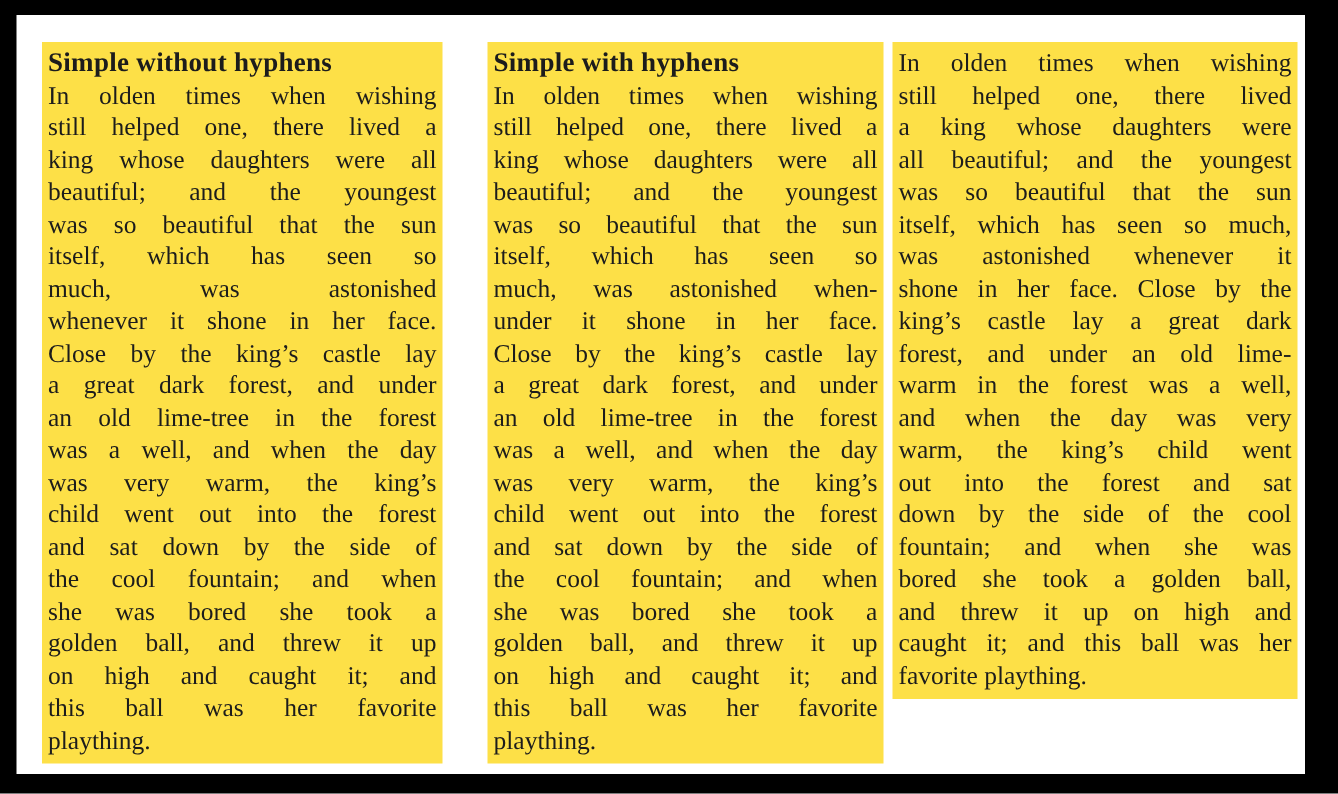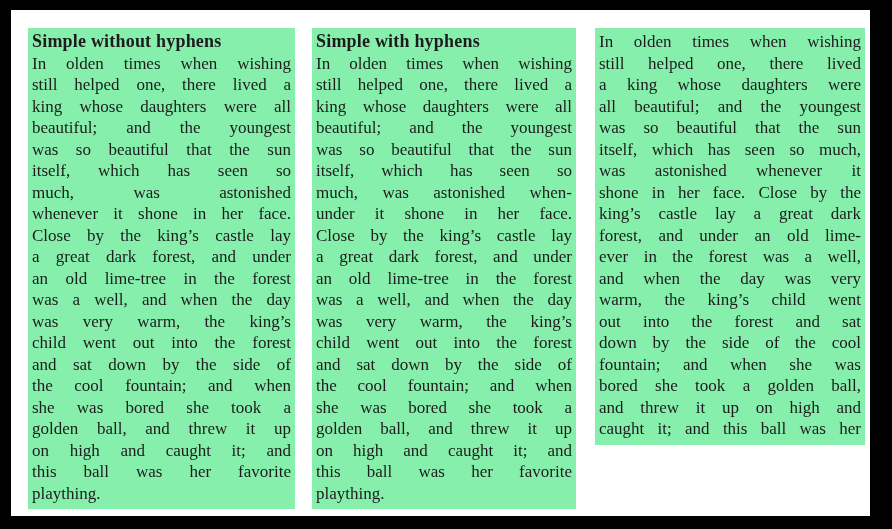--- a/index.html
+++ b/index.html
@@ -21,29 +21,29 @@
   }
   .panel {
     position: absolute;
     left: 11px; top: 10px;
     width: 859px; height: 506px;
     background: #ffffff;
   }
   .column {
     position: absolute;
     top: 18px;
-    background: #86efac;
+    background: #fde047;
     color: #1c1c1c;
     font-size: 17px;
     line-height: 21.5px;
     padding: 3px 4px 5px 4px;
     box-sizing: border-box;
   }
   .col-1 { left: 17px;  width: 267px; }
-  .col-2 { left: 301px; width: 264px; }
+  .col-2 { left: 314px; width: 264px; }
   .col-3 { left: 584px; width: 270px; }
   .column-title {
     font-weight: bold;
     font-size: 18px;
     line-height: 21.5px;
     letter-spacing: 0.2px;
     text-align: left;
     white-space: nowrap;
   }
   .line {
@@ -452,21 +452,21 @@
           </div>
           <div class="line">
             <span>forest,</span>
             <span>and</span>
             <span>under</span>
             <span>an</span>
             <span>old</span>
             <span>lime-</span>
           </div>
           <div class="line">
-            <span>ever</span>
+            <span>warm</span>
             <span>in</span>
             <span>the</span>
             <span>forest</span>
             <span>was</span>
             <span>a</span>
             <span>well,</span>
           </div>
           <div class="line">
             <span>and</span>
             <span>when</span>
@@ -525,17 +525,18 @@
           </div>
           <div class="line">
             <span>caught</span>
             <span>it;</span>
             <span>and</span>
             <span>this</span>
             <span>ball</span>
             <span>was</span>
             <span>her</span>
           </div>
+          <div class="line last">favorite plaything.</div>
         </div>
     </div>
 
   </div>
 </div>
 
 </body></html>

